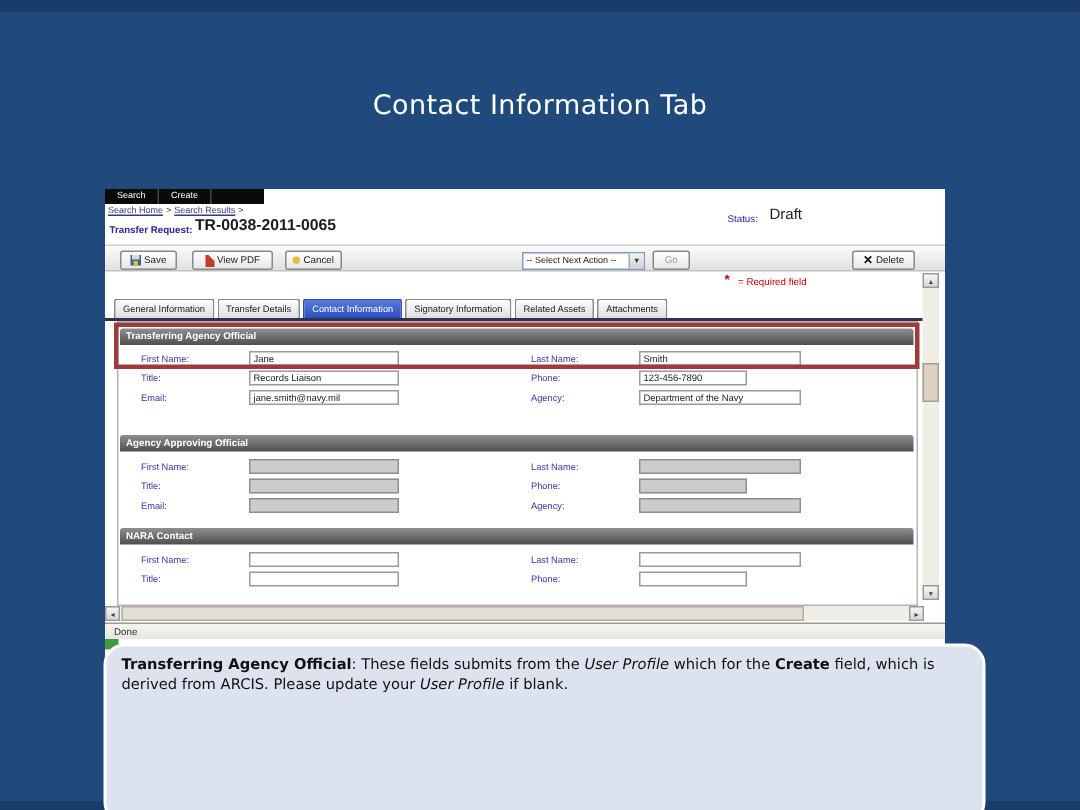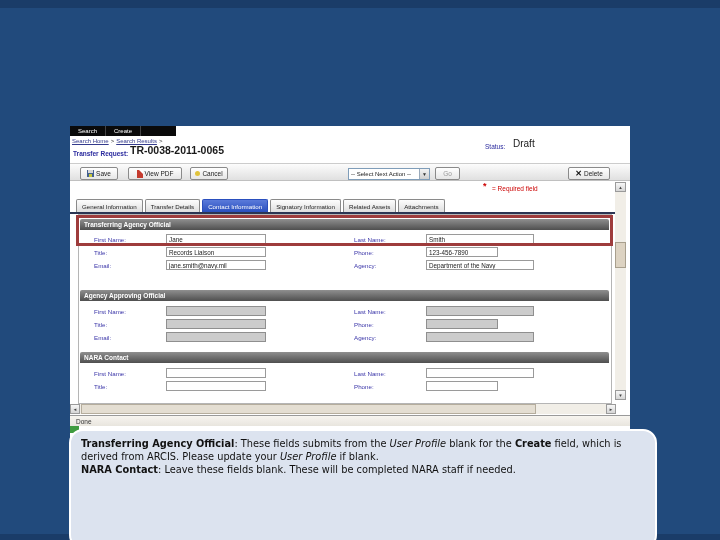--- a/index.html
+++ b/index.html
@@ -89,20 +89,21 @@
          border:2px solid #ffffff;border-radius:14px;z-index:10;padding:6px 10px;
          font-family:"DejaVu Sans",sans-serif;font-size:9.8px;line-height:13.2px;color:#111;}
   .notes p{margin:0;}
 </style>
 </head>
 <body>
 
 <div class="slide">
   <div class="band-top"></div>
   <div class="band-bottom"></div>
+  <div class="slide-title">Contact Information Tab</div>
 
   <div class="shot">
 
     <div class="menubar">
       <div class="menu-item">Search</div>
       <div class="menu-item">Create</div>
     </div>
 
     <div class="breadcrumb"><a>Search Home</a><span class="bc-sep">&gt;</span><a>Search Results</a><span class="bc-sep">&gt;</span></div>
 
@@ -201,16 +202,15 @@
       <div class="hthumb"></div>
       <div class="sbtn-h sb-right">►</div>
     </div>
 
     <div class="statusbar">Done</div>
   </div>
 
   <div class="green-frag"></div>
 
   <div class="notes">
-    <p><b>Transferring Agency Official</b><span>: These fields submits from the </span><i>User Profile</i><span> blank for the </span><b>Create</b><span> field, which is derived from ARCIS. Please update your </span><i>User Profile</i><span> if blank.</span></p>
-    <p><b>NARA Contact</b><span>: Leave these fields blank. These will be completed NARA staff if needed.</span></p>
+    <p><b>Transferring Agency Official</b><span>: These fields submits from the </span><i>User Profile</i><span> which for the </span><b>Create</b><span> field, which is derived from ARCIS. Please update your </span><i>User Profile</i><span> if blank.</span></p>
   </div>
 </div>
 
 </body></html>

